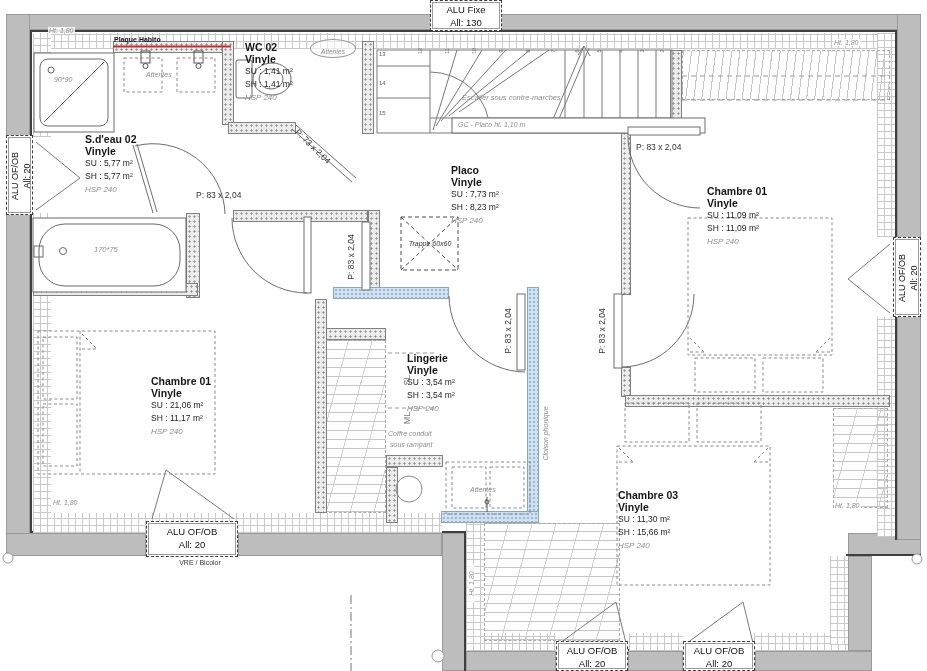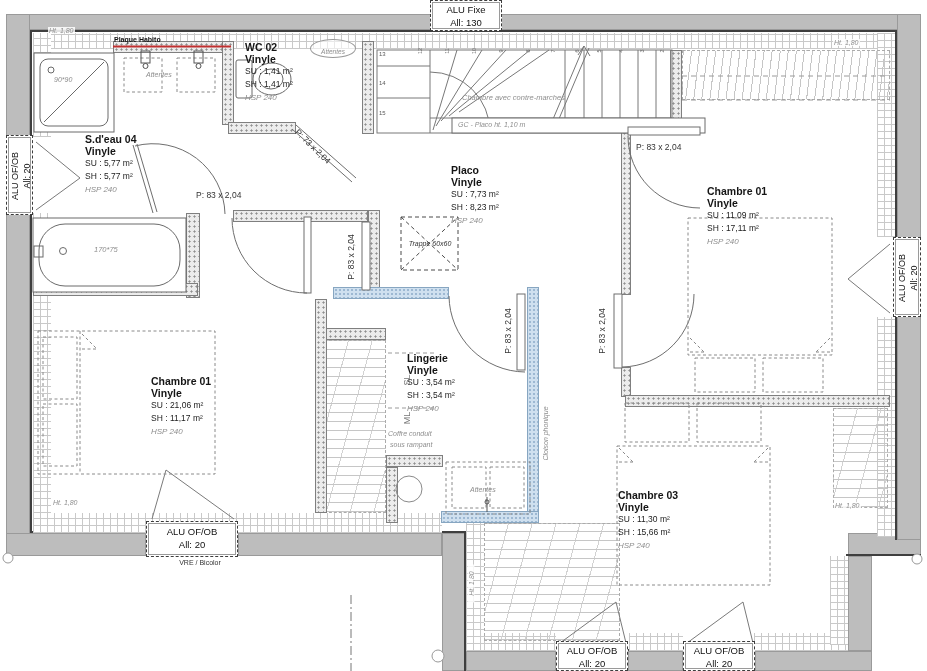--- a/index.html
+++ b/index.html
@@ -260,21 +260,21 @@
 
     <g stroke="#999" fill="#fff">
       <circle cx="8" cy="558" r="5"></circle>
         <circle cx="438" cy="656" r="6"></circle>
         <circle cx="917" cy="559" r="5"></circle>
     </g>
     <line x1="351" y1="595" x2="351" y2="671" stroke="#777" stroke-dasharray="9 3 2 3"></line>
   </svg>
 
   <div class="room-label" style="left:85px;top:133px;width:110px;">
-    <div class="rname">S.d'eau 04</div>
+    <div class="rname">S.d'eau 02</div>
     <div class="rname">Vinyle</div>
     <div class="rval">SU : 5,77 m²</div>
     <div class="rval">SH : 5,77 m²</div>
     <div class="rhsp">HSP 240</div>
   </div>
   <div class="room-label" style="left:245px;top:41px;width:110px;">
     <div class="rname">WC 02</div>
     <div class="rname">Vinyle</div>
     <div class="rval">SU : 1,41 m²</div>
     <div class="rval">SH : 1,41 m²</div>
@@ -284,21 +284,21 @@
     <div class="rname">Placo</div>
     <div class="rname">Vinyle</div>
     <div class="rval">SU : 7,73 m²</div>
     <div class="rval">SH : 8,23 m²</div>
     <div class="rhsp">HSP 240</div>
   </div>
   <div class="room-label" style="left:707px;top:185px;width:110px;">
     <div class="rname">Chambre 01</div>
     <div class="rname">Vinyle</div>
     <div class="rval">SU : 11,09 m²</div>
-    <div class="rval">SH : 17,11 m²</div>
+    <div class="rval">SH : 11,09 m²</div>
     <div class="rhsp">HSP 240</div>
   </div>
   <div class="room-label" style="left:151px;top:375px;width:110px;">
     <div class="rname">Chambre 01</div>
     <div class="rname">Vinyle</div>
     <div class="rval">SU : 21,06 m²</div>
     <div class="rval">SH : 11,17 m²</div>
     <div class="rhsp">HSP 240</div>
   </div>
   <div class="room-label" style="left:407px;top:352px;width:110px;">
@@ -360,21 +360,21 @@
   <span class="snum-top" style="left:441px;top:48px;">11</span>
   <span class="snum-top" style="left:468px;top:48px;">10</span>
   <span class="snum-top" style="left:495px;top:48px;">9</span>
   <span class="snum-top" style="left:522px;top:48px;">8</span>
   <span class="snum-top" style="left:547px;top:48px;">7</span>
   <span class="snum-top" style="left:571px;top:48px;">6</span>
   <span class="snum-top" style="left:593px;top:48px;">5</span>
   <span class="snum-top" style="left:615px;top:48px;">4</span>
   <span class="snum-top" style="left:636px;top:48px;">3</span>
   <span class="snum-top" style="left:656px;top:48px;">2</span>
-  <div class="note" style="left:462px;top:93px;font-size:7.5px;">Chambre avec contre-marches</div>
+  <div class="note" style="left:462px;top:93px;font-size:7.5px;">Escalier sous contre-marches</div>
   <div class="note" style="left:458px;top:121px;">GC - Placo ht. 1,10 m</div>
 
   <div class="note note-bg" style="left:48px;top:27px;">Ht. 1,80</div>
   <div class="note note-bg" style="left:833px;top:39px;">Ht. 1,80</div>
   <div class="note note-bg" style="left:52px;top:499px;">Ht. 1,80</div>
   <div class="note note-bg" style="left:834px;top:502px;">Ht. 1,80</div>
   <div class="note note-bg rot" style="left:452px;top:580px;width:36px;text-align:center;">Ht. 1,80</div>
   <div style="position:absolute;left:114px;top:36px;font-size:7px;font-weight:bold;color:#111;z-index:6;white-space:nowrap;">Plaque Habito</div>
   <div class="note" style="left:146px;top:71px;">Attentes</div>
   <div style="position:absolute;left:310px;top:39px;width:44px;height:17px;border:1px solid #999;border-radius:50%;z-index:6;background:rgba(255,255,255,0.6);text-align:center;">

